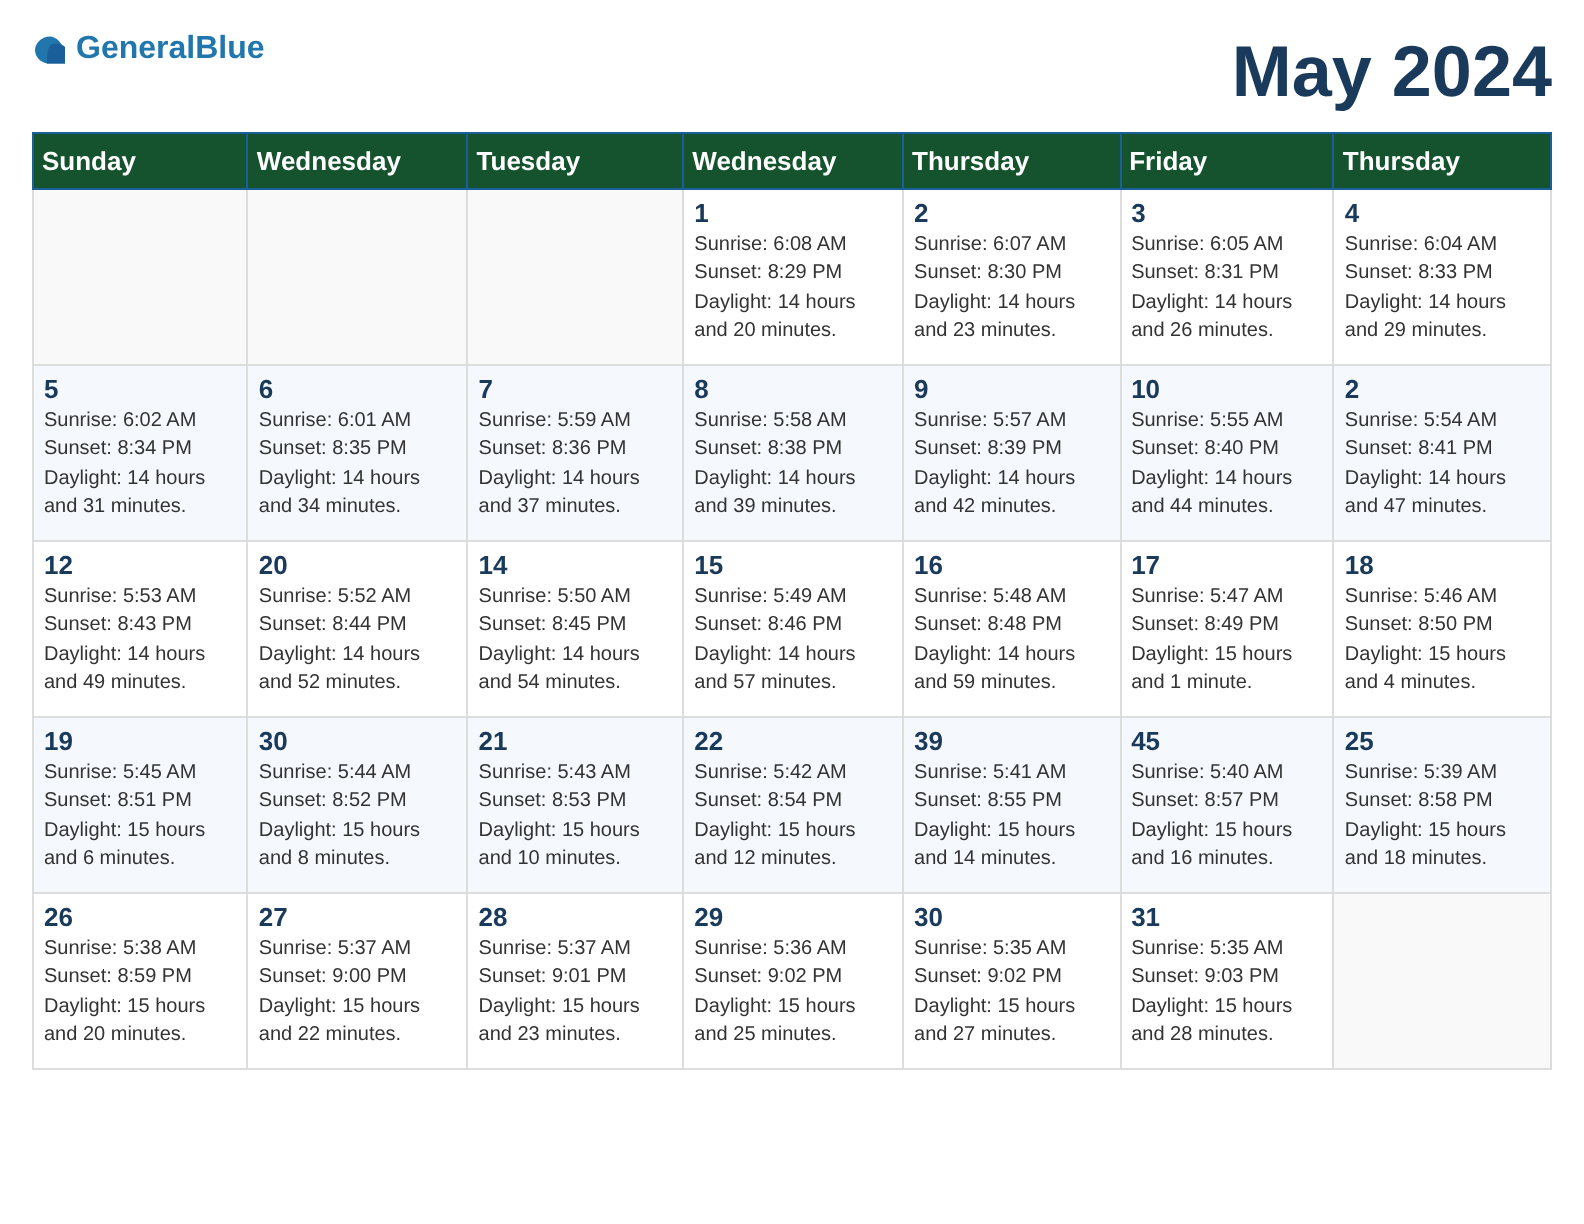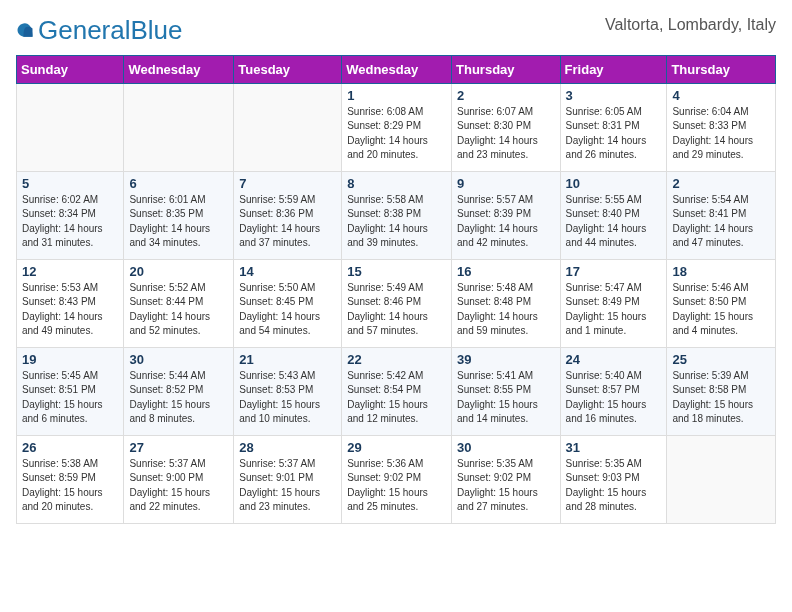--- a/index.html
+++ b/index.html
@@ -15,22 +15,22 @@
       justify-content: space-between;
       align-items: flex-start;
       margin-bottom: 10px;
     }
     .logo {
       display: flex;
       flex-direction: column;
       align-items: flex-start;
     }
     .logo-text {
-      font-size: 26px;
-      font-weight: normal;
+      font-size: 16px;
+      font-weight: bold;
       color: #1a3a5c;
       line-height: 1.1;
     }
     .logo-text span {
       color: #2176ae;
     }
     .logo-icon {
       width: 18px;
       height: 18px;
     }
@@ -54,21 +54,21 @@
     .location {
       font-size: 16px;
       color: #555;
     }
     .calendar {
       width: 100%;
       border-collapse: collapse;
       border: 1px solid #ccc;
     }
     .calendar th {
-      background: #a21caf;
+      background: #14532d;
       color: #fff;
       font-size: 13px;
       font-weight: bold;
       padding: 6px 4px;
       text-align: left;
       border: 1px solid #1a5f9a;
     }
     .calendar td {
       vertical-align: top;
       border: 1px solid #ddd;
@@ -109,21 +109,21 @@
         <path d="M10 21 L22 21 L22 10 C20 8 17 7 14 8 C11 9 10 12 10 21Z" fill="#1a5f9a"></path>
       </svg>
       <div>
         <span class="logo-text">
           <span>General</span><span class="logo-blue-part">Blue</span>
         </span>
       </div>
     </div>
   </div>
   <div class="title-block">
-    <div class="location">Valtorta, Lombardy, Italy</div>
+    <div class="month-title">May 2024</div>
   </div>
 </div>
 
 <table class="calendar">
   <thead>
     <tr>
     <th>Sunday</th>
         <th>Wednesday</th>
         <th>Tuesday</th>
         <th>Wednesday</th>
@@ -229,21 +229,21 @@
         </td>
         <td>
           <span class="day-num">22</span>
           <div class="day-info">Sunrise: 5:42 AM<br>Sunset: 8:54 PM<br>Daylight: 15 hours<br>and 12 minutes.</div>
         </td>
         <td>
           <span class="day-num">39</span>
           <div class="day-info">Sunrise: 5:41 AM<br>Sunset: 8:55 PM<br>Daylight: 15 hours<br>and 14 minutes.</div>
         </td>
         <td>
-          <span class="day-num">24</span>
+          <span class="day-num">45</span>
           <div class="day-info">Sunrise: 5:40 AM<br>Sunset: 8:57 PM<br>Daylight: 15 hours<br>and 16 minutes.</div>
         </td>
         <td>
           <span class="day-num">25</span>
           <div class="day-info">Sunrise: 5:39 AM<br>Sunset: 8:58 PM<br>Daylight: 15 hours<br>and 18 minutes.</div>
         </td>
       </tr>
       <tr>
         <td>
           <span class="day-num">26</span>

